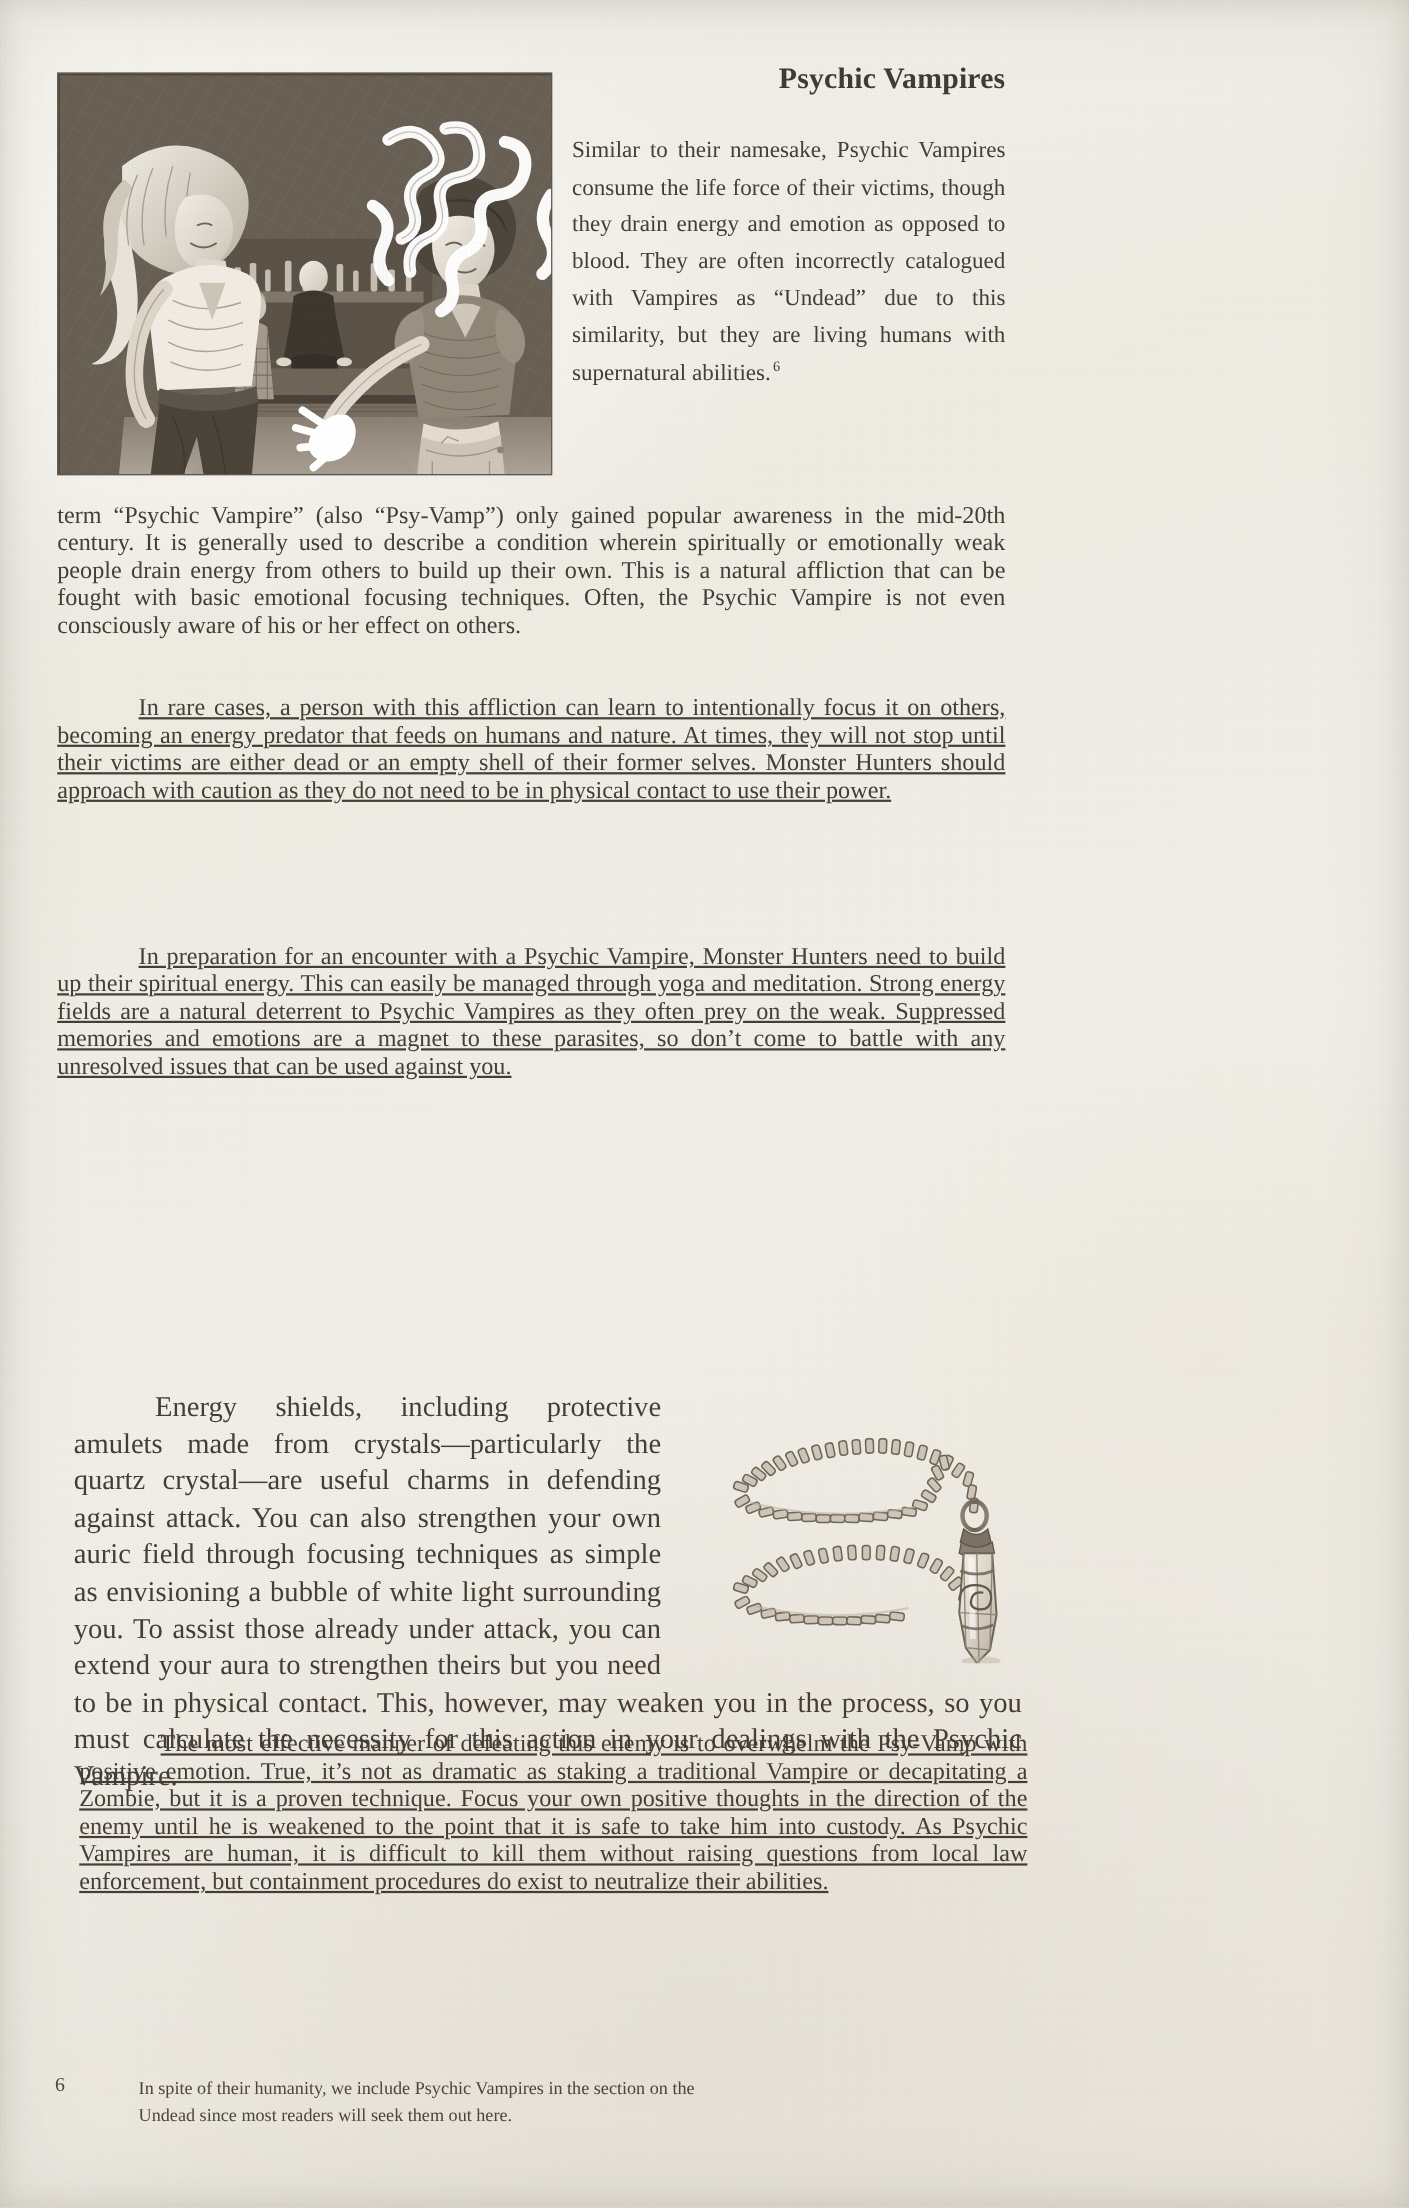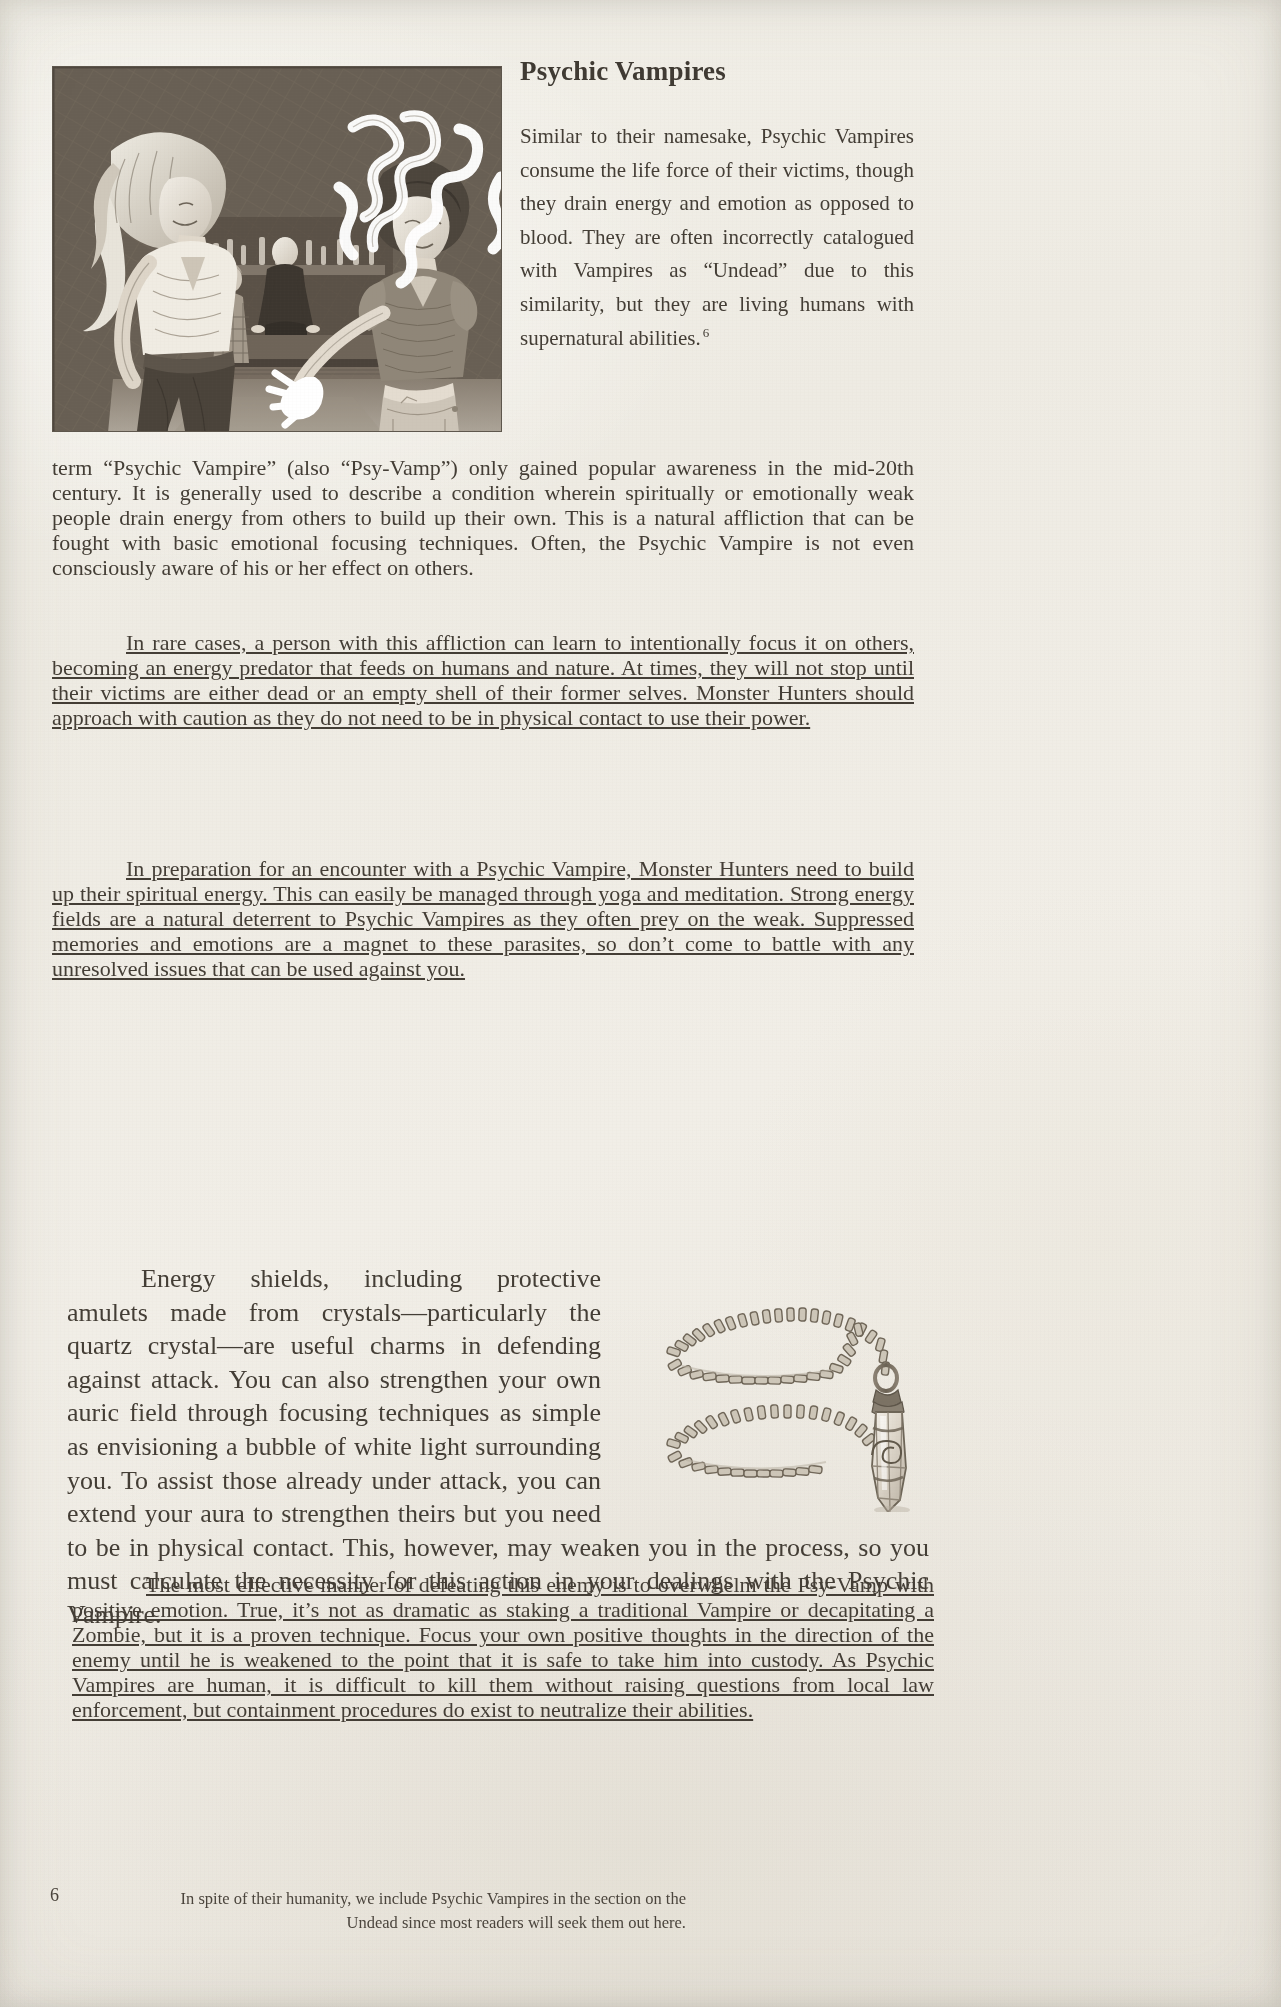--- a/index.html
+++ b/index.html
@@ -55,21 +55,21 @@
     width: 862px;
     height: 2007px;
   }
 
   
   .title {
     position: absolute;
     left: 468px;
     top: 56px;
     width: 394px;
-    text-align: left;
+    text-align: right;
     font-size: 27px;
     font-weight: bold;
     color: #3f3a33;
     letter-spacing: .2px;
   }
 
   
   #illo-bar {
     position: absolute;
     left: 0px;
@@ -161,21 +161,21 @@
     color: #4a443c;
   }
   .footnote {
     position: absolute;
     left: 74px;
     top: 1887px;
     width: 560px;
     font-size: 16.5px;
     line-height: 24px;
     color: #4a443c;
-    text-align: right;
+    text-align: left;
   }
 </style>
 </head>
 <body>
 
 <div id="page">
 
   <div id="content">
 
     <div class="title">Psychic Vampires</div>

